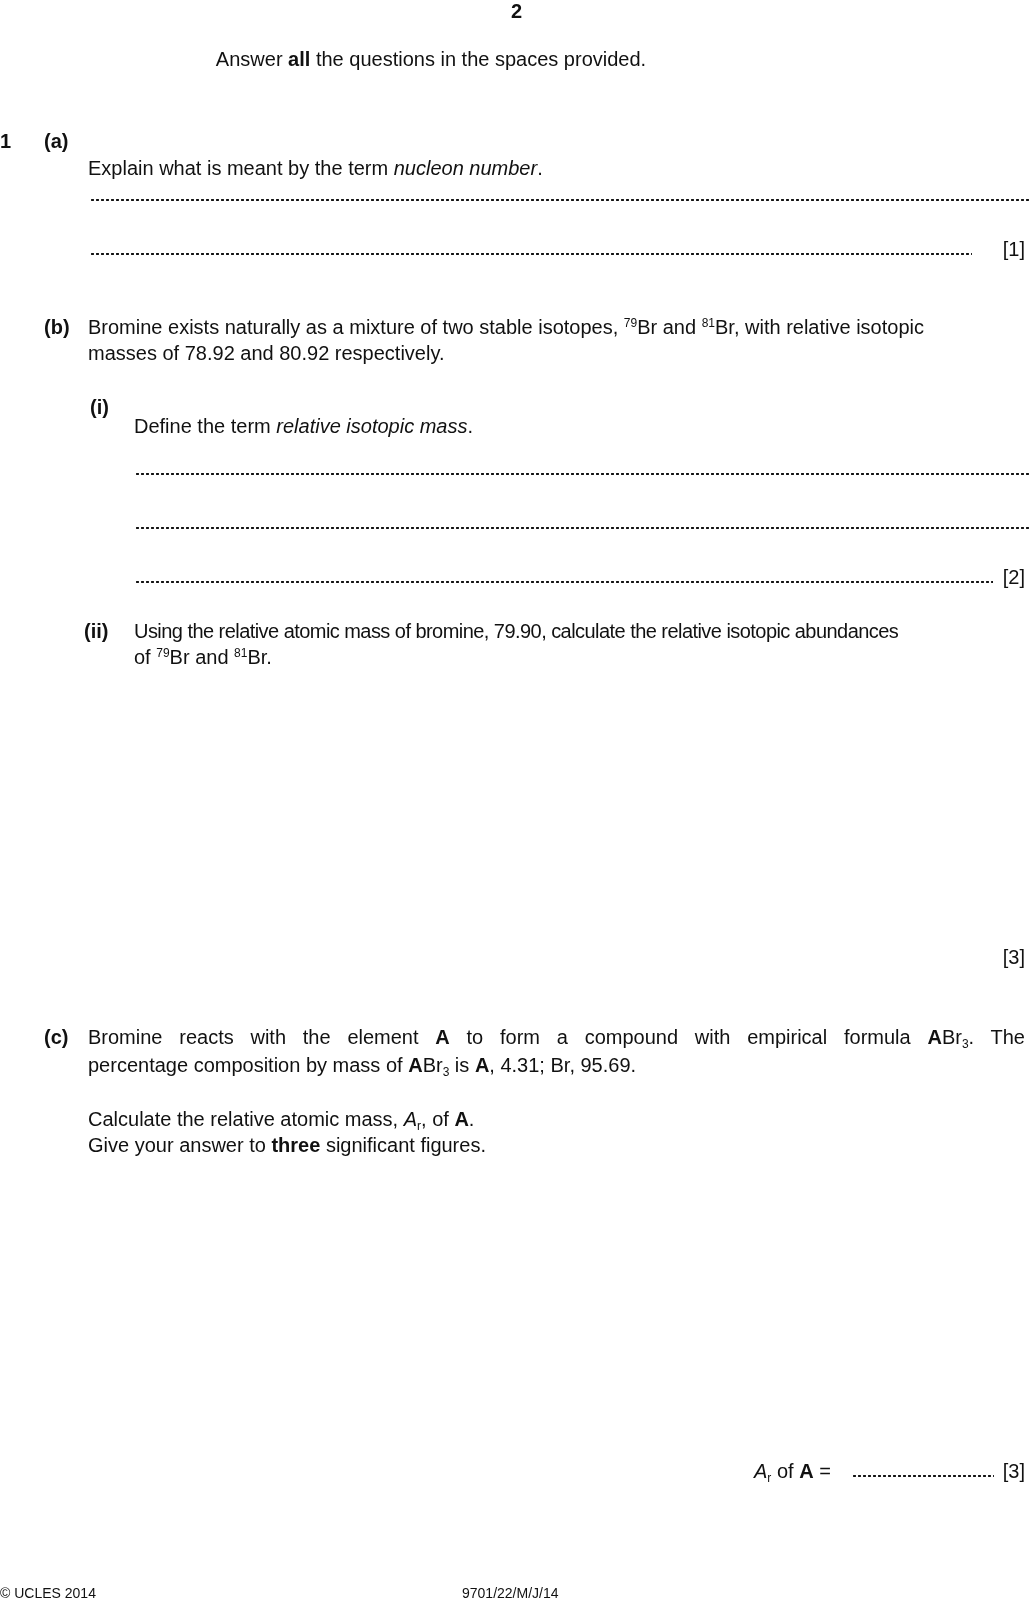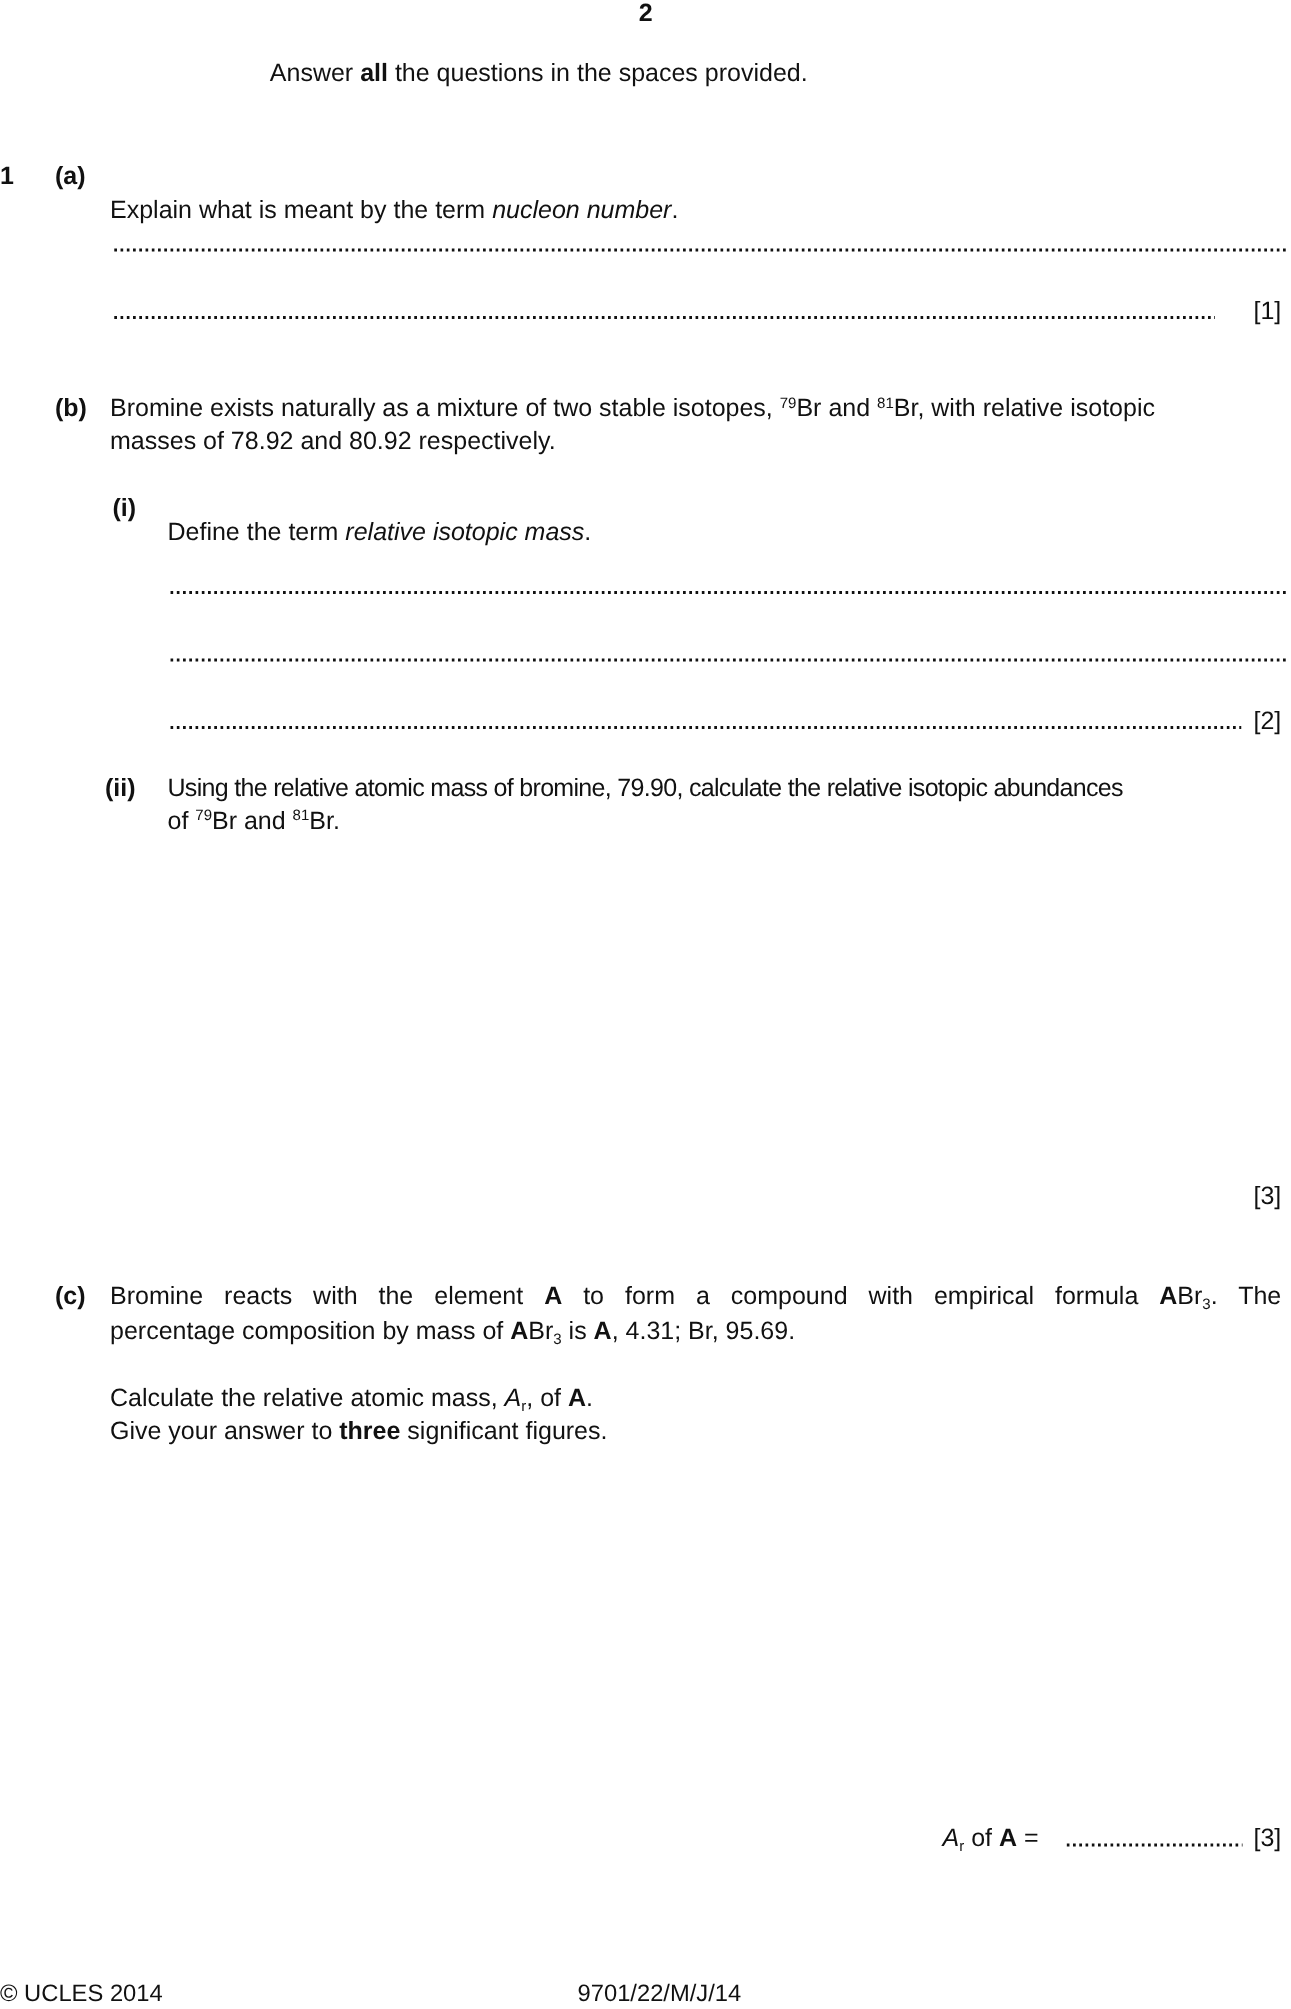--- a/index.html
+++ b/index.html
@@ -15,21 +15,21 @@
     .line { line-height: 26px; white-space: nowrap; }
     .dots {
       display: inline-block; height: 4px; vertical-align: baseline;
       background-image: radial-gradient(circle, #111 1.1px, transparent 1.3px);
       background-size: 5px 4px; background-repeat: repeat-x; background-position: left bottom;
     }
     .mark { position: absolute; right: 8px; }
     sup { font-size: 12px; vertical-align: 7px; line-height: 0; }
     sub { font-size: 12px; vertical-align: -4px; line-height: 0; }
     .just { text-align: justify; text-align-last: justify; white-space: normal; }
-    .footer { font-size: 19px; top: 1585px; text-align: right; }
+    .footer { font-size: 14px; top: 1585px; text-align: right; }
   </style>
 </head>
 <body>
 
 <div class="abs page-num">2</div>
 
 <div class="abs instr"><span>Answer </span><b>all</b><span> the questions in the spaces provided.</span></div>
 
 <div class="abs line qnum" style="left:0; top:128px;">1</div>
 <div class="abs line part" style="left:44px; top:128px;">(a)</div>

